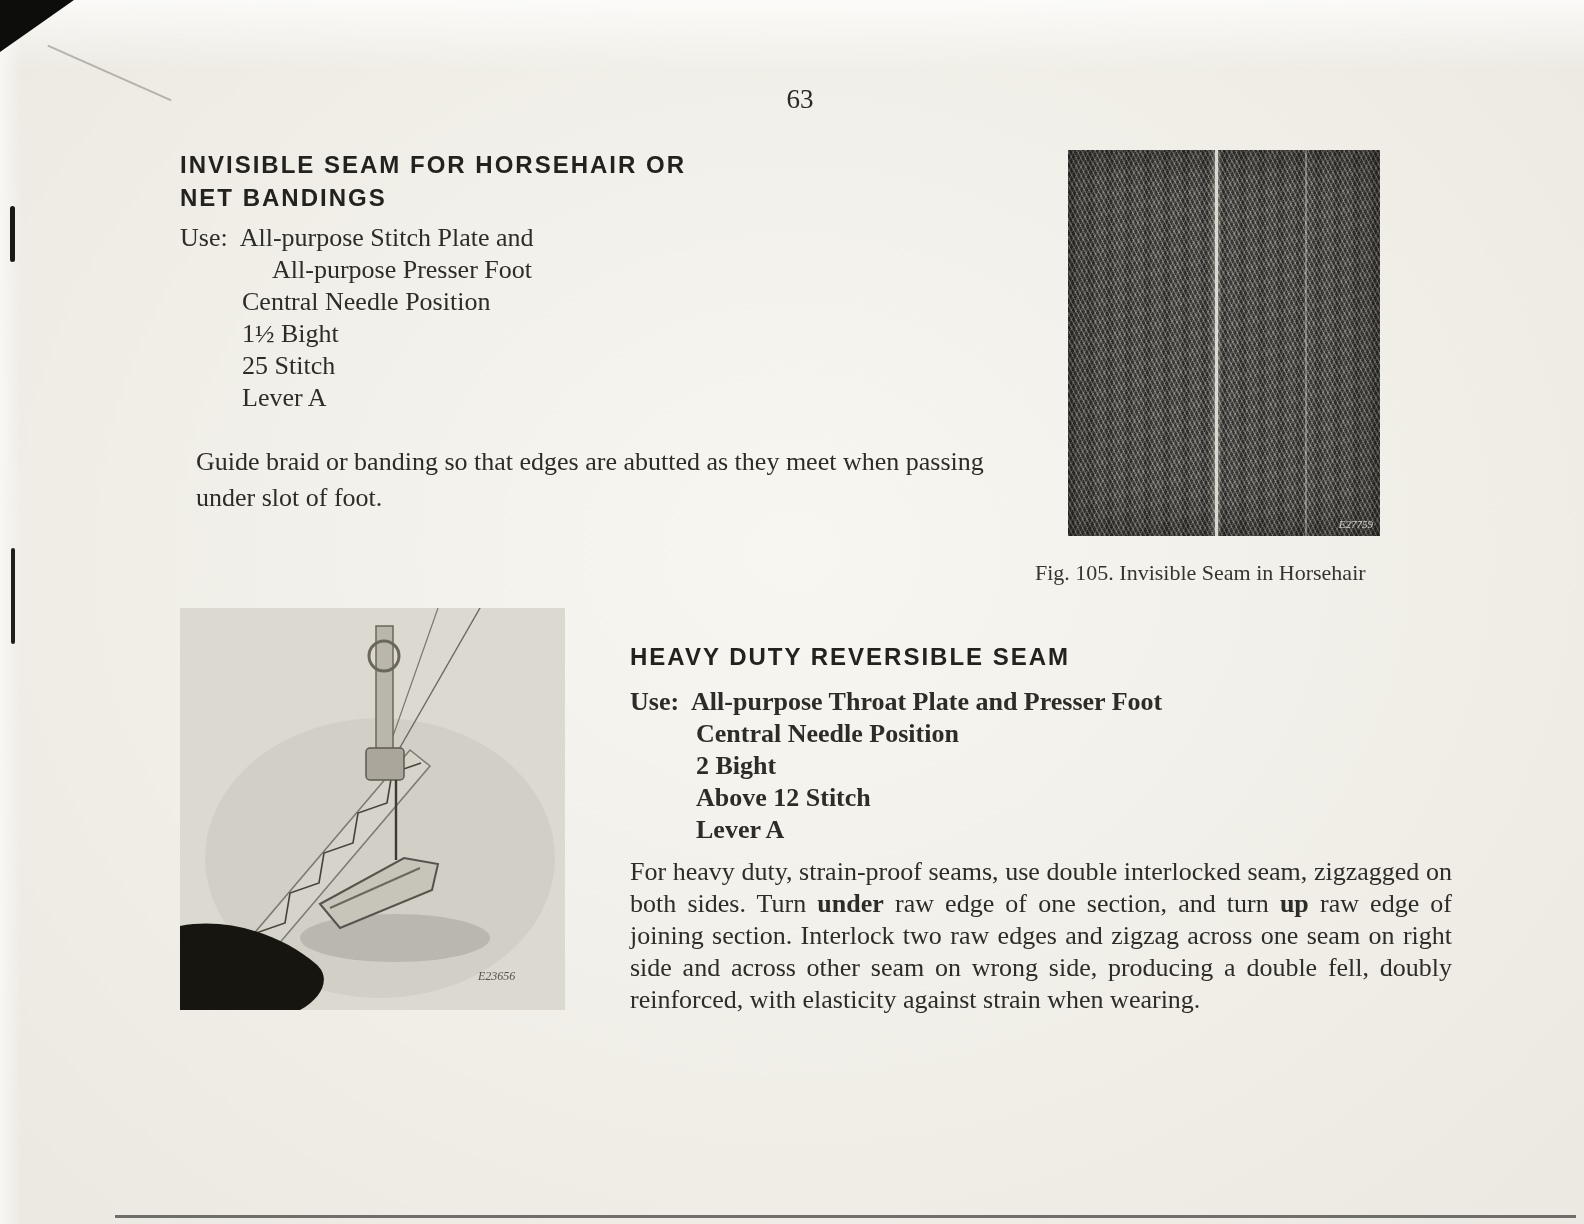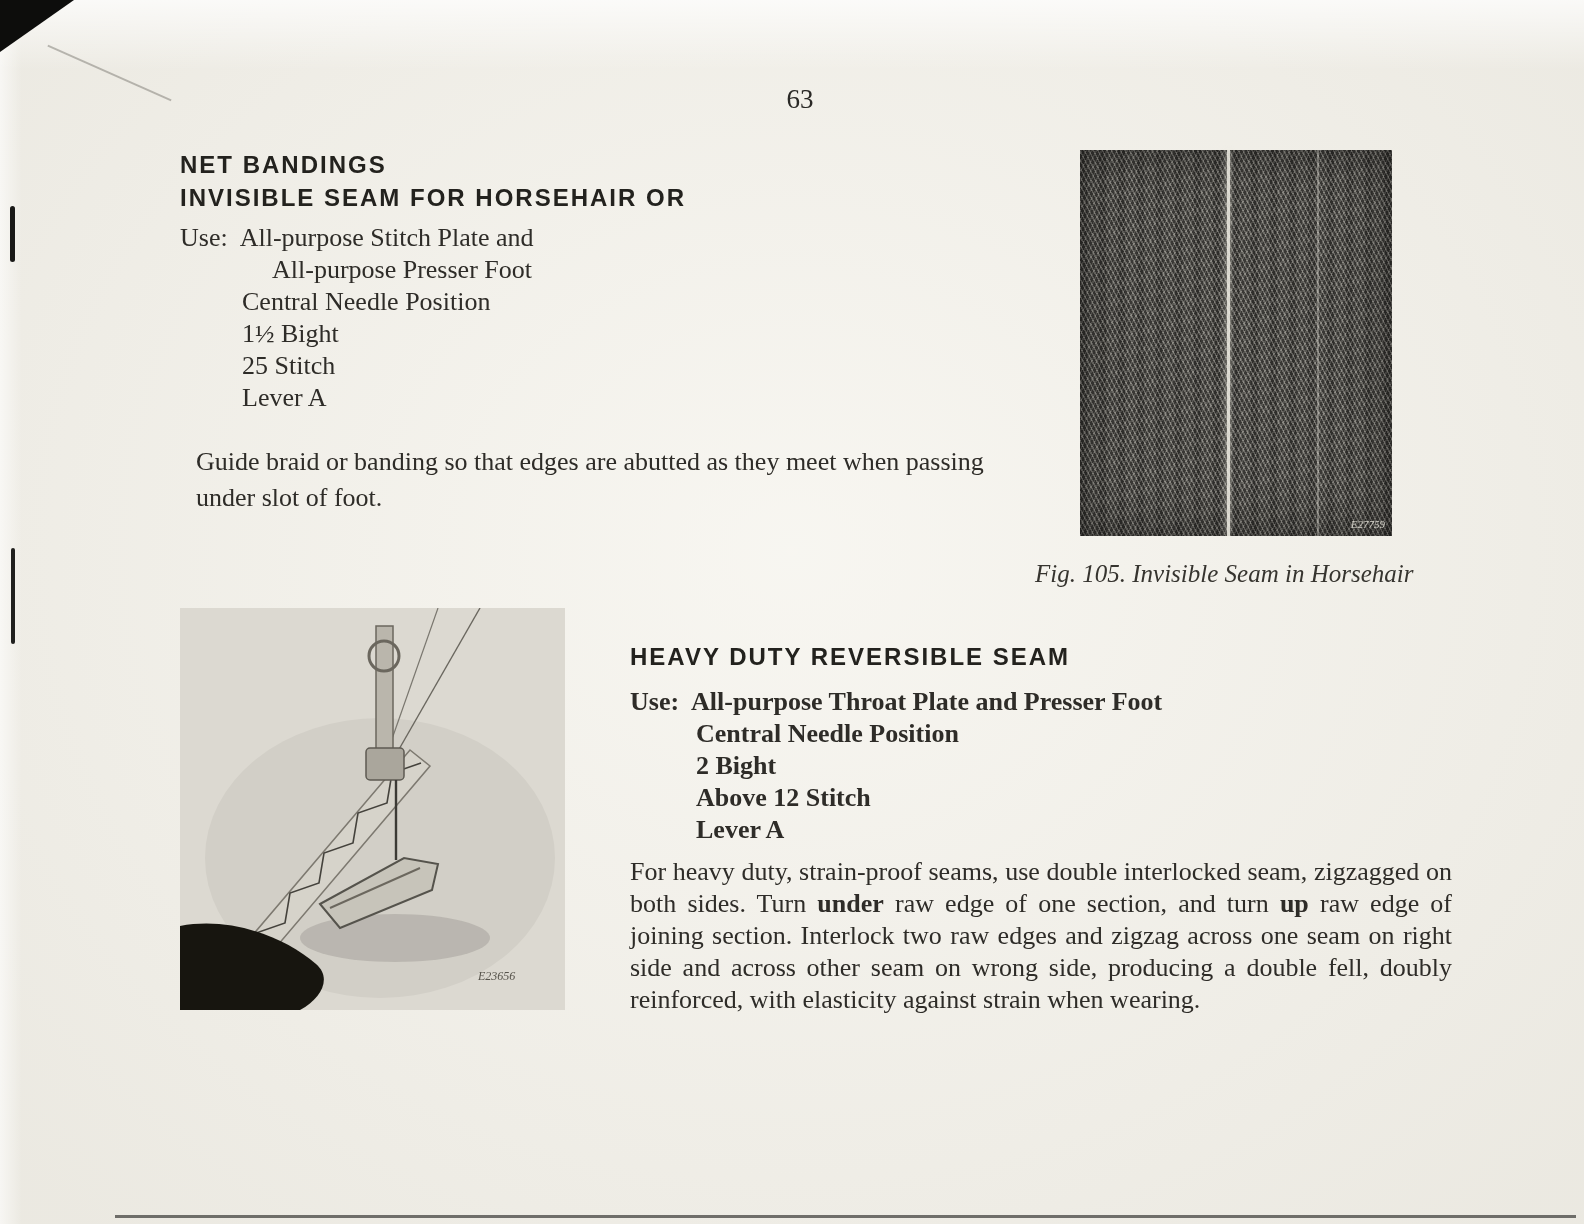--- a/index.html
+++ b/index.html
@@ -53,30 +53,29 @@
 
   
   .fabric {
     position:absolute; left:1068px; top:150px; width:312px; height:386px;
     background-color:#514f4b;
     background-image:
       repeating-linear-gradient(62deg, rgba(236,234,224,.22) 0 1.5px, rgba(18,18,16,.28) 1.5px 4px),
       repeating-linear-gradient(-62deg, rgba(236,234,224,.18) 0 1.5px, rgba(18,18,16,.22) 1.5px 4.5px),
       repeating-linear-gradient(90deg, rgba(0,0,0,.16) 0 7px, rgba(255,255,255,.04) 7px 19px);
     box-shadow: inset 0 0 46px rgba(0,0,0,.4);
-    margin-left: 12px;
   }
   .seam-line-main { position:absolute; left:47%; top:0; width:3px; height:100%;
     background:rgba(242,240,230,.85); box-shadow:0 0 5px rgba(242,240,230,.7); }
   .seam-line-faint { position:absolute; left:76%; top:0; width:2px; height:100%;
     background:rgba(232,230,220,.35); }
   .photo-code { position:absolute; right:7px; bottom:6px; font-size:11px;
     font-style:italic; color:rgba(242,240,230,.8); }
 
-  .fig-caption { position:absolute; font-style:italic; font-size:25px; color:#36342f; }
+  .fig-caption { position:absolute; font-size:22px; color:#36342f; }
   #cap105 { left:1035px; top:560px; width:430px; }
   #cap106 { left:183px; top:1026px; width:440px; }
 
   
   .illustration { position:absolute; left:180px; top:608px; width:385px; height:402px; }
   .illustration svg { display:block; }
 </style>
 </head>
 <body>
 
@@ -84,22 +83,22 @@
 
   <div class="corner-tl"></div>
   <div class="crease"></div>
   <div class="edge-mark-a"></div>
   <div class="edge-mark-b"></div>
   <div class="bottom-edge"></div>
 
   <div class="page-number">63</div>
 
   <h2 class="sec-heading" id="sec1-heading" style="margin:0;">
+    <span style="display:block;">INVISIBLE SEAM FOR HORSEHAIR OR</span>
     <span style="display:block;">NET BANDINGS</span>
-    <span style="display:block;">INVISIBLE SEAM FOR HORSEHAIR OR</span>
   </h2>
 
   <div class="use-block" id="use1">
     <div>
       <span class="use-label">Use:</span><span>All-purpose Stitch Plate and</span>
     </div>
     <div class="ind2">All-purpose Presser Foot</div>
     <div class="ind1">Central Needle Position</div>
     <div class="ind1">1½ Bight</div>
     <div class="ind1">25 Stitch</div>

